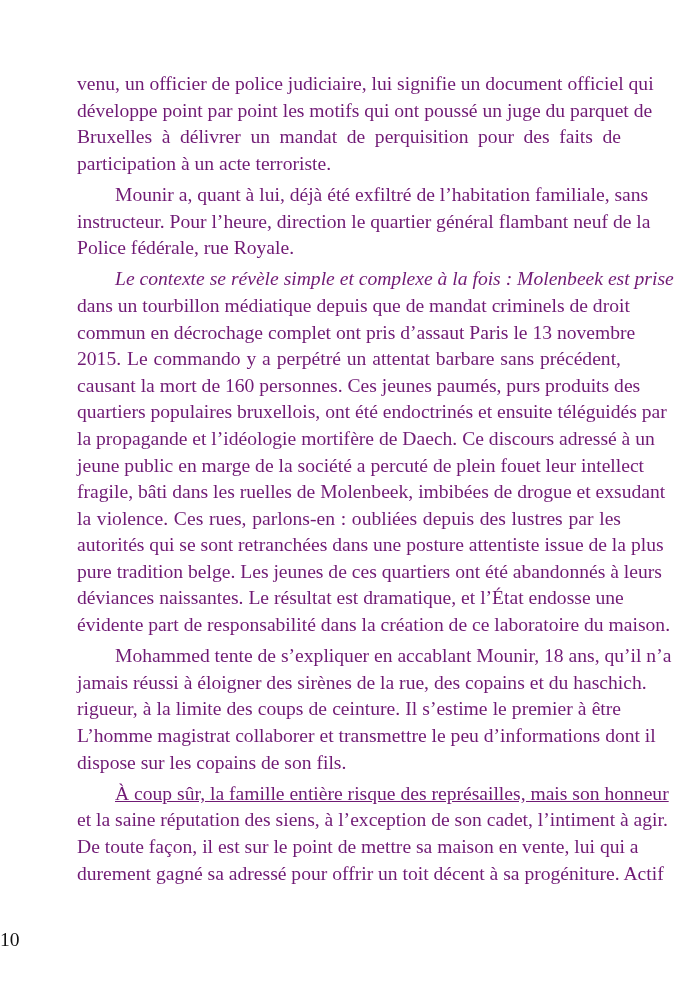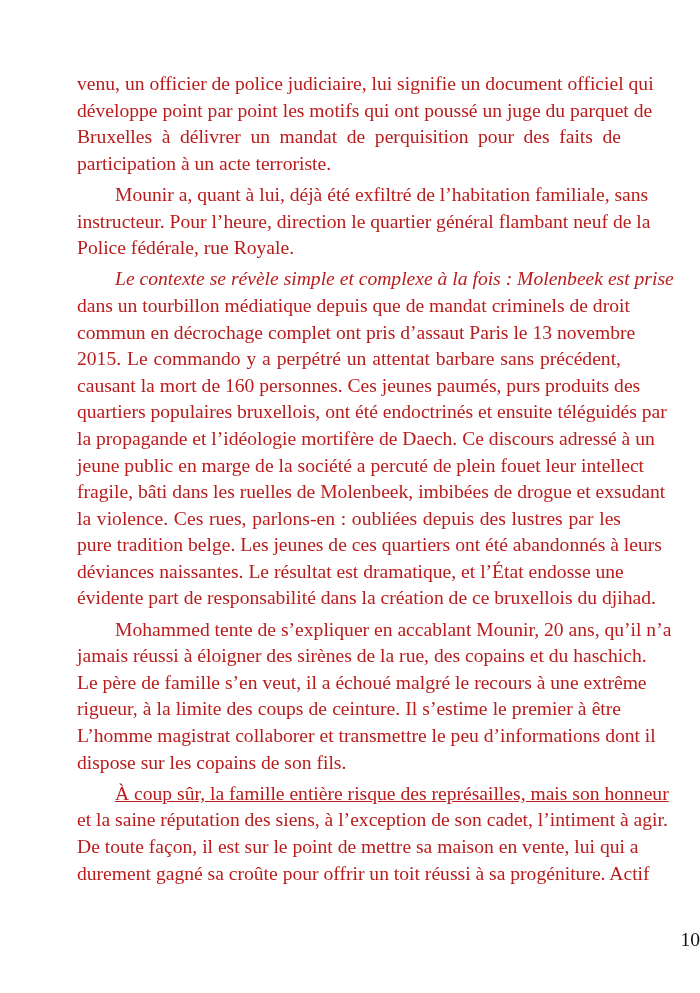--- a/index.html
+++ b/index.html
@@ -5,37 +5,37 @@
   html, body { margin: 0; padding: 0; background: #ffffff; }
   body { width: 700px; height: 993px; position: relative; overflow: hidden; }
   .page {
     position: absolute;
     left: 77px;
     top: 71px;
     width: 544px;
     font-family: "Liberation Serif", "DejaVu Serif", serif;
     font-size: 19.6px;
     line-height: 26.6px;
-    color: #b91c1c;
+    color: #701a75;
   }
   .para {
     margin: 0 0 4.6px 0;
     text-align: justify;
     text-indent: 0;
     hyphens: none;
   }
   .para.cont { text-indent: 0; }
   .line { display: block; text-align: justify; text-align-last: justify; white-space: nowrap; }
   .line.last { text-align-last: left; }
   em { font-style: italic; }
   .folio {
     position: absolute;
     left: 0; width: 700px;
     top: 929px;
-    text-align: right;
+    text-align: left;
     font-family: "Liberation Serif", "DejaVu Serif", serif;
     font-size: 19.6px;
     color: #111111;
   }
 </style>
 </head>
 <body>
 
 <div class="page">
 
@@ -56,36 +56,36 @@
     <span class="line" style="padding-left:38px;box-sizing:border-box;font-style:italic;">Le contexte se révèle simple et complexe à la fois : Molenbeek est prise</span>
     <span class="line">dans un tourbillon médiatique depuis que de mandat criminels de droit</span>
     <span class="line">commun en décrochage complet ont pris d’assaut Paris le 13 novembre</span>
     <span class="line">2015. Le commando y a perpétré un attentat barbare sans précédent,</span>
     <span class="line">causant la mort de 160 personnes. Ces jeunes paumés, purs produits des</span>
     <span class="line">quartiers populaires bruxellois, ont été endoctrinés et ensuite téléguidés par</span>
     <span class="line">la propagande et l’idéologie mortifère de Daech. Ce discours adressé à un</span>
     <span class="line">jeune public en marge de la société a percuté de plein fouet leur intellect</span>
     <span class="line">fragile, bâti dans les ruelles de Molenbeek, imbibées de drogue et exsudant</span>
     <span class="line">la violence. Ces rues, parlons-en : oubliées depuis des lustres par les</span>
+    <span class="line">autorités qui se sont retranchées dans une posture attentiste issue de la plus</span>
     <span class="line">pure tradition belge. Les jeunes de ces quartiers ont été abandonnés à leurs</span>
     <span class="line">déviances naissantes. Le résultat est dramatique, et l’État endosse une</span>
-    <span class="line last">évidente part de responsabilité dans la création de ce bruxellois du djihad.</span>
+    <span class="line last">évidente part de responsabilité dans la création de ce laboratoire du maison.</span>
   </div>
 
   <div class="para">
-    <span class="line" style="padding-left:38px;box-sizing:border-box;">Mohammed tente de s’expliquer en accablant Mounir, 20 ans, qu’il n’a</span>
+    <span class="line" style="padding-left:38px;box-sizing:border-box;">Mohammed tente de s’expliquer en accablant Mounir, 18 ans, qu’il n’a</span>
     <span class="line">jamais réussi à éloigner des sirènes de la rue, des copains et du haschich.</span>
-    <span class="line">Le père de famille s’en veut, il a échoué malgré le recours à une extrême</span>
     <span class="line">rigueur, à la limite des coups de ceinture. Il s’estime le premier à être</span>
     <span class="line">L’homme magistrat collaborer et transmettre le peu d’informations dont il</span>
     <span class="line last">dispose sur les copains de son fils.</span>
   </div>
 
   <div class="para">
     <span class="line" style="padding-left:38px;box-sizing:border-box;text-decoration:underline;">À coup sûr, la famille entière risque des représailles, mais son honneur</span>
     <span class="line">et la saine réputation des siens, à l’exception de son cadet, l’intiment à agir.</span>
     <span class="line">De toute façon, il est sur le point de mettre sa maison en vente, lui qui a</span>
-    <span class="line">durement gagné sa croûte pour offrir un toit réussi à sa progéniture. Actif</span>
+    <span class="line">durement gagné sa adressé pour offrir un toit décent à sa progéniture. Actif</span>
   </div>
 
 </div>
 
 <div class="folio">10</div>
 
 </body></html>

